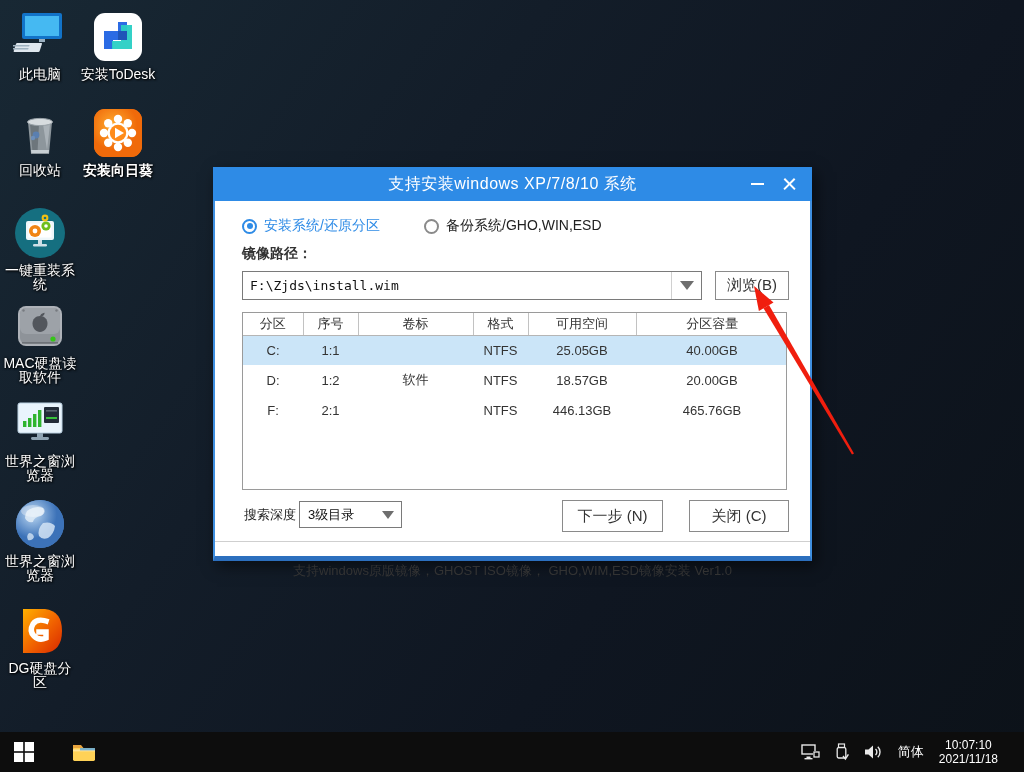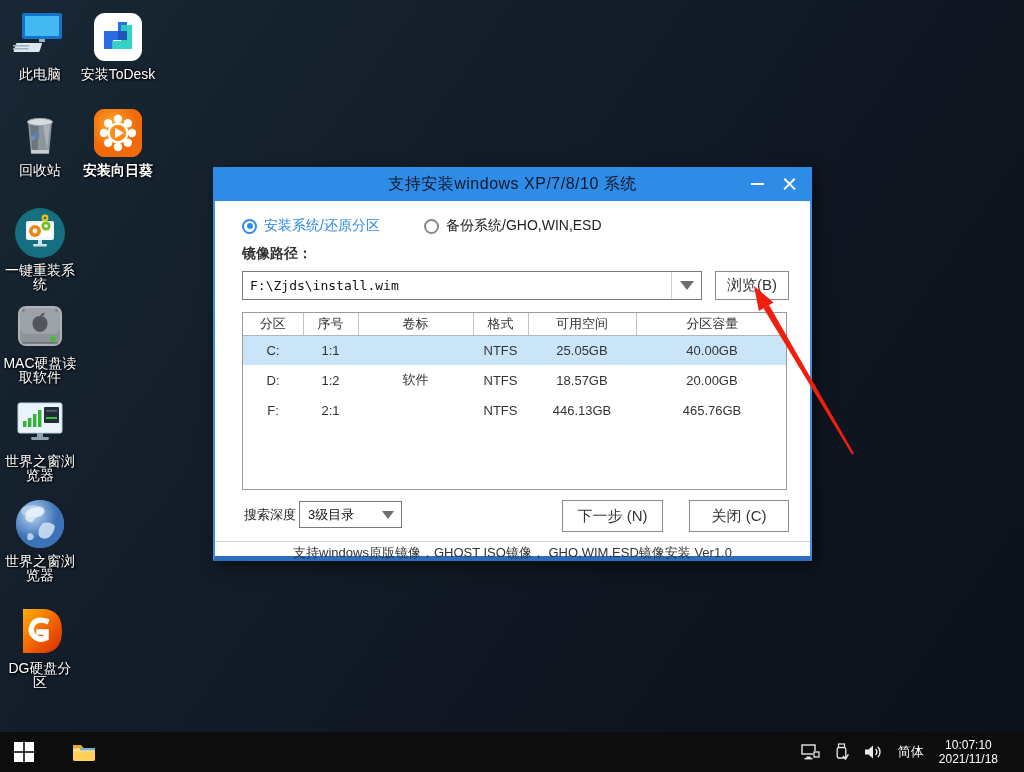--- a/index.html
+++ b/index.html
@@ -20,21 +20,21 @@
 
   
   .dialog {
     position:absolute; left:213px; top:167px; width:599px;
     box-shadow:4px 5px 14px rgba(0,0,0,.5);
   }
   .titlebar {
     height:34px; background:#2e8be6; display:flex; align-items:center; position:relative;
   }
   .titlebar .title {
-    flex:1; text-align:center; color:#0f172a; font-size:16px; letter-spacing:.5px;
+    flex:1; text-align:center; color:#ffffff; font-size:16px; letter-spacing:.5px;
   }
   .cap-btn { position:absolute; top:0; width:30px; height:34px; display:flex; align-items:center; justify-content:center; cursor:pointer; }
   .btn-min { right:40px; }
   .btn-close { right:8px; }
   .min-glyph { width:13px; height:2px; background:#fff; }
   .x-glyph { position:relative; width:13px; height:13px; }
   .x-glyph::before,.x-glyph::after {
     content:""; position:absolute; left:-1px; top:5.5px; width:15px; height:2.4px; background:#fff;
   }
   .x-glyph::before { transform:rotate(45deg); }
@@ -96,21 +96,21 @@
   .search-label { position:absolute; left:29px; top:305px; font-size:13px; font-weight:normal; color:#222; }
   .search-dd {
     position:absolute; left:84px; top:300px; width:103px; height:27px;
     border:1px solid #7a7a7a; background:#fff; display:flex; align-items:center; cursor:pointer;
   }
   .search-dd .val { flex:1; padding-left:8px; font-size:13px; color:#111; }
   .search-dd .dd { width:26px; display:flex; justify-content:center; }
 
   .dlg-footer {
     position:absolute; left:0; right:0; top:340px; height:20px;
-    border-top:1px solid #cfcfcf; text-align:center; font-size:13px; color:#333; padding-top:2px;
+    border-top:1px solid #cfcfcf; text-align:center; font-size:13px; color:#333; padding-top:20px;
   }
 
   
   .arrow-svg { position:absolute; left:0; top:0; width:1024px; height:772px; pointer-events:none; z-index:50; }
 
   
   .taskbar {
     position:absolute; left:0; bottom:0; width:1024px; height:40px; background:#0d0d0d; z-index:40;
     display:flex; align-items:center;
   }

